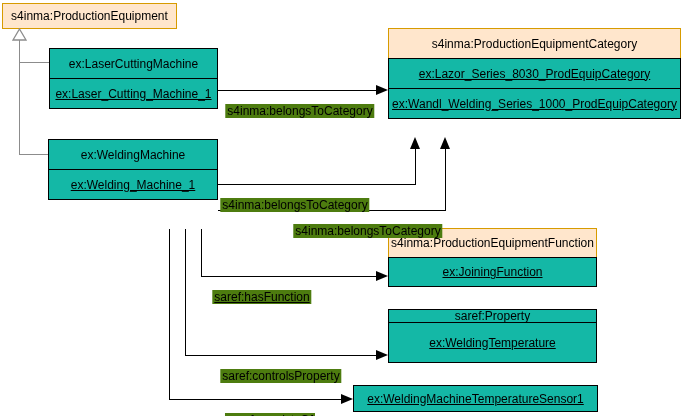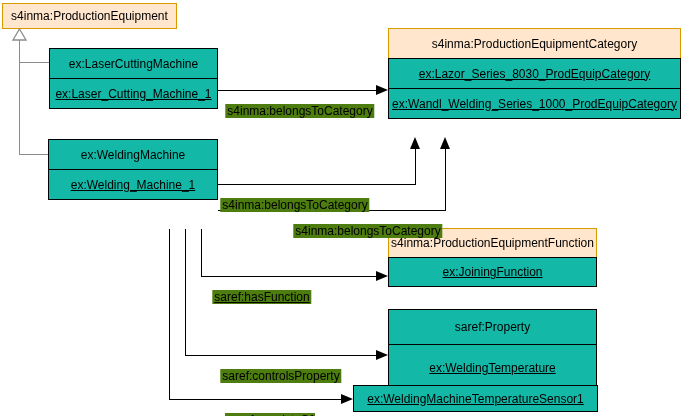--- a/index.html
+++ b/index.html
@@ -84,22 +84,22 @@
     <div class="row instance">ex:Lazor_Series_8030_ProdEquipCategory</div>
     <div class="row instance">ex:Wandl_Welding_Series_1000_ProdEquipCategory</div>
   </div>
 
   <div class="node" style="left:388px; top:228px; width:209px;">
     <div class="row orange" style="height:30px;">s4inma:ProductionEquipmentFunction</div>
     <div class="row instance" style="height:30px;">ex:JoiningFunction</div>
   </div>
 
   <div class="node" style="left:388px; top:309px; width:209px;">
-    <div class="row" style="height:36px;">saref:Property</div>
-    <div class="row instance" style="height:48px;text-decoration:underline;">ex:WeldingTemperature</div>
+    <div class="row" style="height:14px;">saref:Property</div>
+    <div class="row instance" style="height:41px;text-decoration:underline;">ex:WeldingTemperature</div>
   </div>
 
   <div class="node" style="left:353px; top:385px; width:245px;">
     <div class="row instance" style="height:27px;">ex:WeldingMachineTemperatureSensor1</div>
   </div>
 
   <svg class="gen-triangle" style="left:12px; top:28px;" width="15" height="13">
     <polygon points="7.5,1 14,12 1,12" fill="#ffffff" stroke="#8C8C8C" stroke-width="1.3"></polygon>
   </svg>
   <div class="vline gray" style="left:19px; top:40px; height:115px;"></div>

